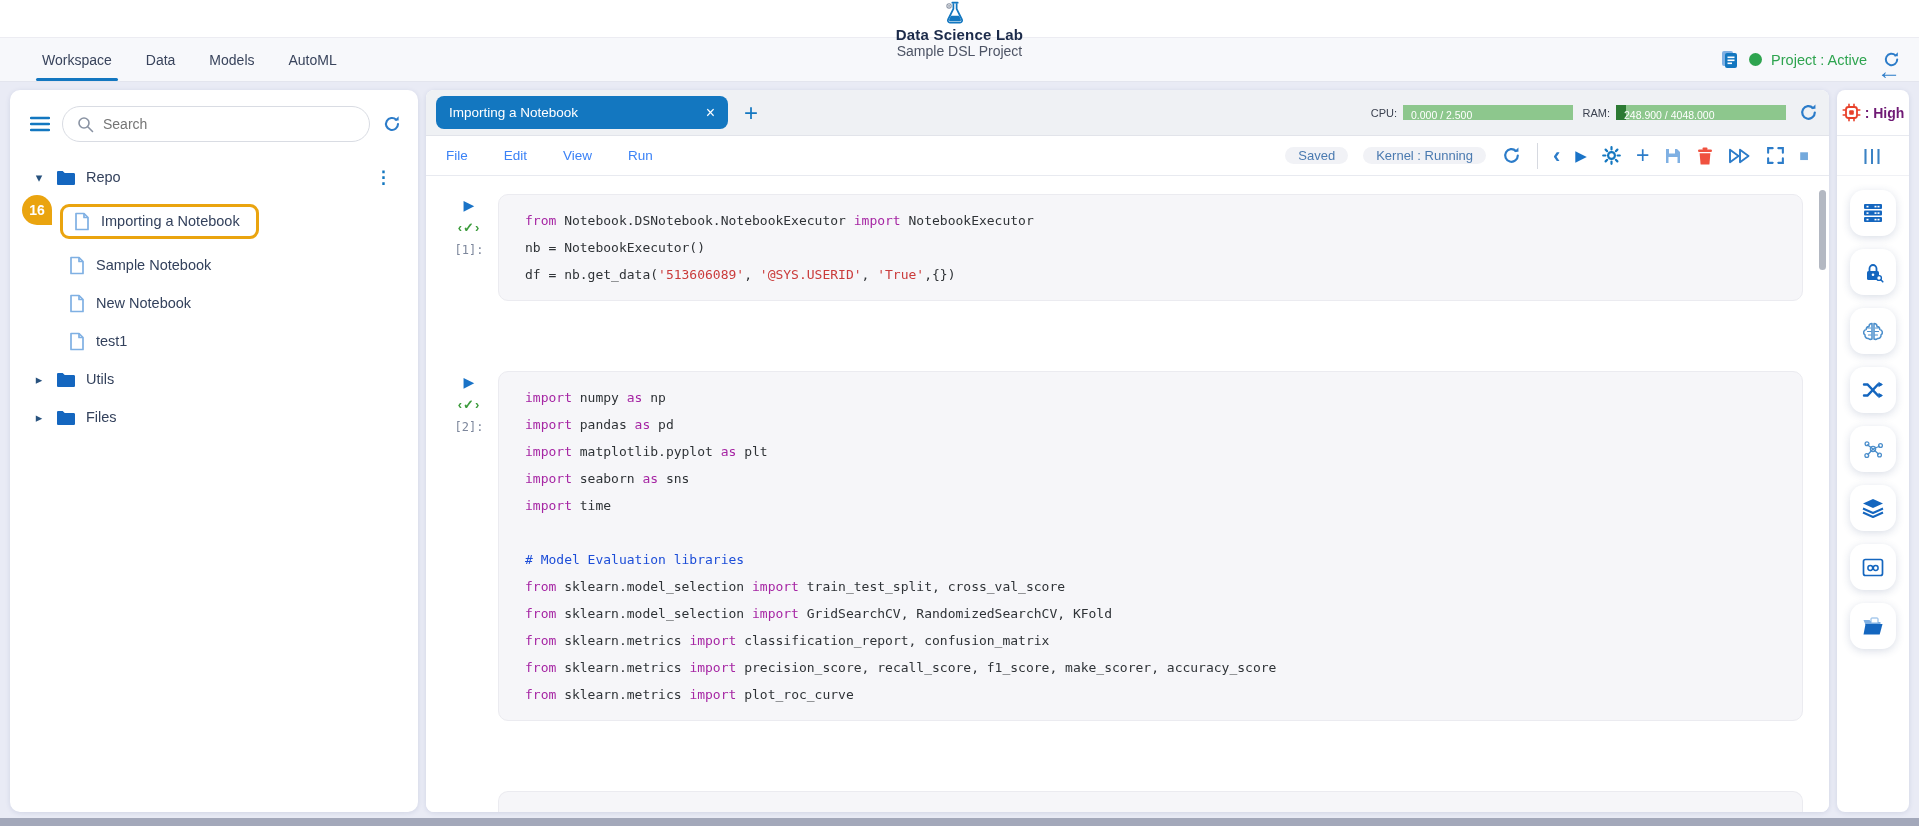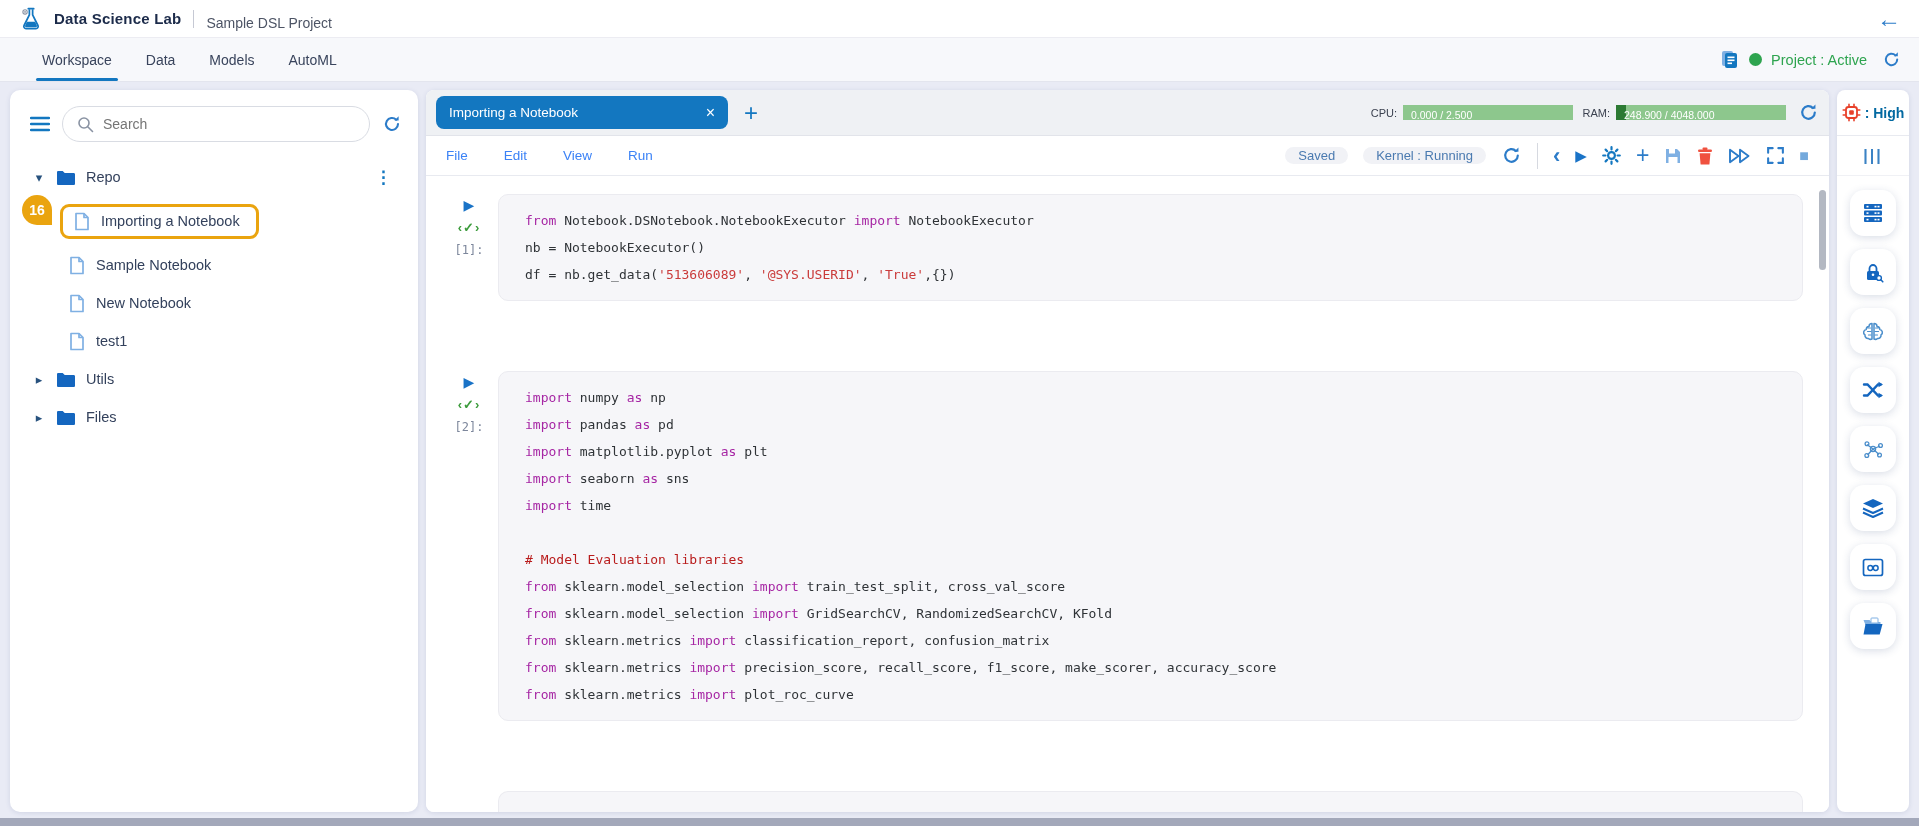--- a/index.html
+++ b/index.html
@@ -6,25 +6,25 @@
   html,body { width:1919px; height:826px; overflow:hidden; }
   body {
     font-family:"Liberation Sans", sans-serif;
     background:#e9ebf5;
     position:relative;
     color:#33415c;
   }
   svg { display:block; }
 
   
-  .topbar{height:38px;background:#fff;display:flex;align-items:center;padding:0 18px;border-bottom:1px solid #ececf2;}
+  .topbar{height:38px;background:#fff;display:flex;align-items:center;padding:0 18px;border-bottom:1px solid #ececf2;flex-direction:column;}
   .logo{margin-right:10px;}
   .app-title{font-size:15px;font-weight:bold;color:#1c2b4a;letter-spacing:.2px;}
   .title-sep{width:1px;height:18px;background:#c6c9d4;margin:0 12px;}
-  .project-title{font-size:14px;color:#4d5465;margin-top:8px;}
+  .project-title{font-size:14px;color:#4d5465;}
   .back-arrow{margin-left:auto;color:#2c7cc9;font-size:24px;line-height:1;cursor:pointer;}
 
   
   .navbar{height:44px;background:#f7f8fb;display:flex;align-items:center;padding:0 18px;border-bottom:1px solid #e3e5ee;}
   .nav-tabs{display:flex;gap:34px;padding-left:24px;height:100%;align-items:center;}
   .nav-tab{font-size:14px;color:#39445c;position:relative;height:100%;display:flex;align-items:center;cursor:pointer;}
   .nav-tab.active::after{content:"";position:absolute;left:-6px;right:-6px;bottom:0;height:3px;background:#1377c0;border-radius:3px;}
   .nav-right{margin-left:auto;display:flex;align-items:center;gap:9px;}
   .status-dot{width:13px;height:13px;border-radius:50%;background:#2ea44f;}
   .status-text{font-size:14.5px;color:#2ea44f;}
@@ -81,28 +81,28 @@
   .cell-row{display:flex;margin-bottom:70px;}
   .gutter{width:58px;display:flex;flex-direction:column;align-items:center;gap:8px;padding-top:4px;flex:none;}
   .gutter .g-play{font-size:14px;}
   .g-check{color:#3d9c3d;font-size:13px;font-weight:bold;letter-spacing:1px;}
   .g-index{font-family:"DejaVu Sans Mono",monospace;font-size:12px;color:#7d879c;}
   .cell-card{flex:1;background:#f6f6f9;border:1px solid #ebebf0;border-radius:10px;padding:12px 26px;margin-right:6px;
     font-family:"DejaVu Sans Mono",monospace;font-size:13px;line-height:27px;color:#2f3337;}
   .code-line{white-space:pre;min-height:27px;}
   .tok-kw{color:#a626a4;}
   .tok-str{color:#ca3b3b;}
-  .tok-com{color:#b91c1c;}
+  .tok-com{color:#1d4ed8;}
   .partial-cell{margin-left:58px;margin-right:6px;height:22px;background:#f6f6f9;border:1px solid #ebebf0;border-bottom:none;border-radius:10px 10px 0 0;}
   .vscroll-thumb{position:absolute;right:3px;top:14px;width:7px;height:80px;background:#b3b8c2;border-radius:4px;cursor:grab;}
 
   
   .rail{width:72px;border-radius:8px;display:flex;flex-direction:column;align-items:center;}
   .rail-header{height:46px;width:100%;display:flex;align-items:center;justify-content:center;gap:4px;border-bottom:1px solid #e8eaf0;}
-  .priority-label{font-size:14px;color:#0369a1;font-weight:bold;}
+  .priority-label{font-size:14px;color:#701a75;font-weight:bold;}
   .rail-toggle{height:40px;display:flex;align-items:center;justify-content:center;color:#3b82c4;font-weight:bold;font-size:16px;letter-spacing:2px;cursor:pointer;border-bottom:1px solid #f0f1f5;width:100%;}
   .rail-icons{margin-top:14px;display:flex;flex-direction:column;gap:13px;align-items:center;}
   .rail-btn{width:46px;height:46px;background:#fff;border-radius:14px;box-shadow:0 2px 8px rgba(50,70,120,.18);display:flex;align-items:center;justify-content:center;cursor:pointer;}
 
   .bottom-bar{position:absolute;left:0;right:0;bottom:0;height:8px;background:#a3a8ba;}
 </style>
 </head>
 <body>
 
 <div class="topbar">

